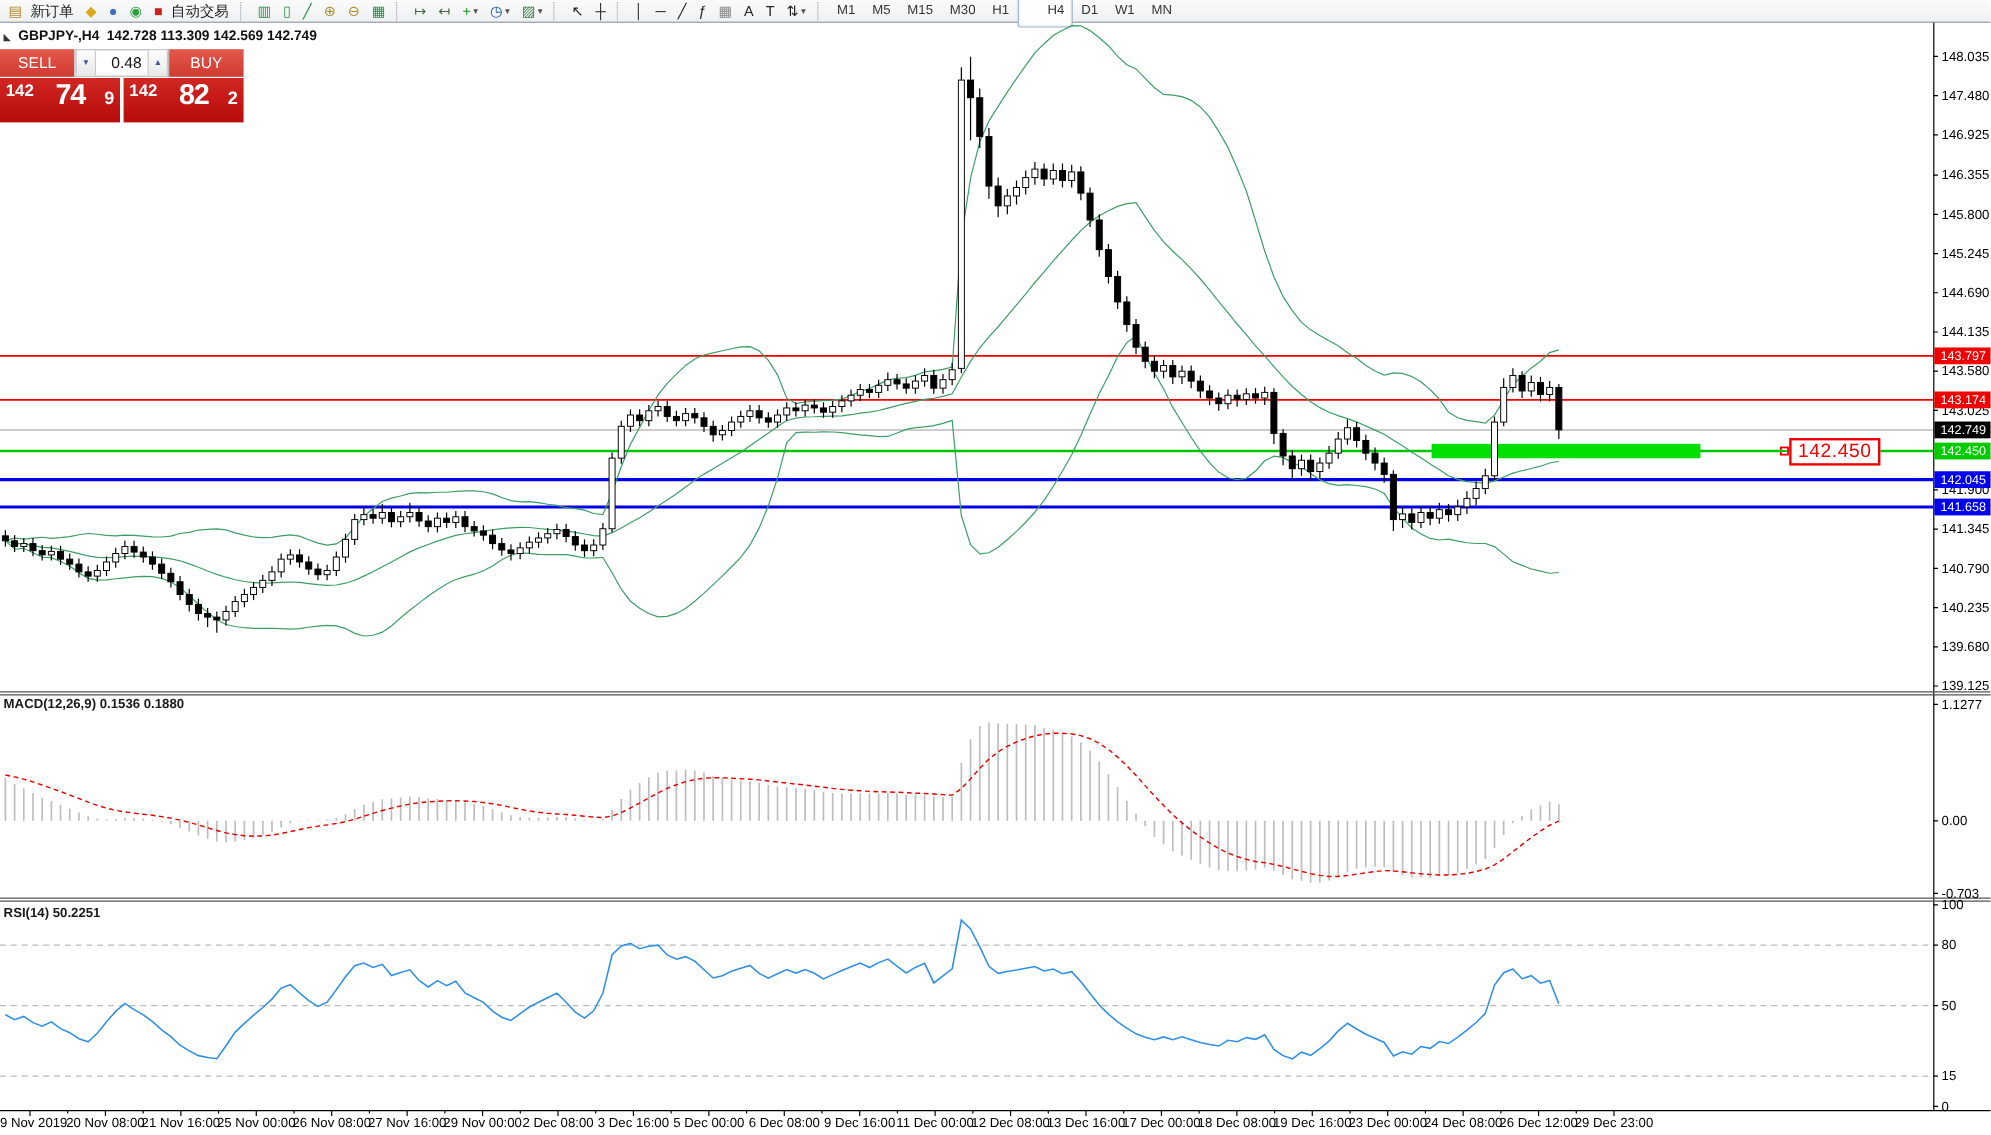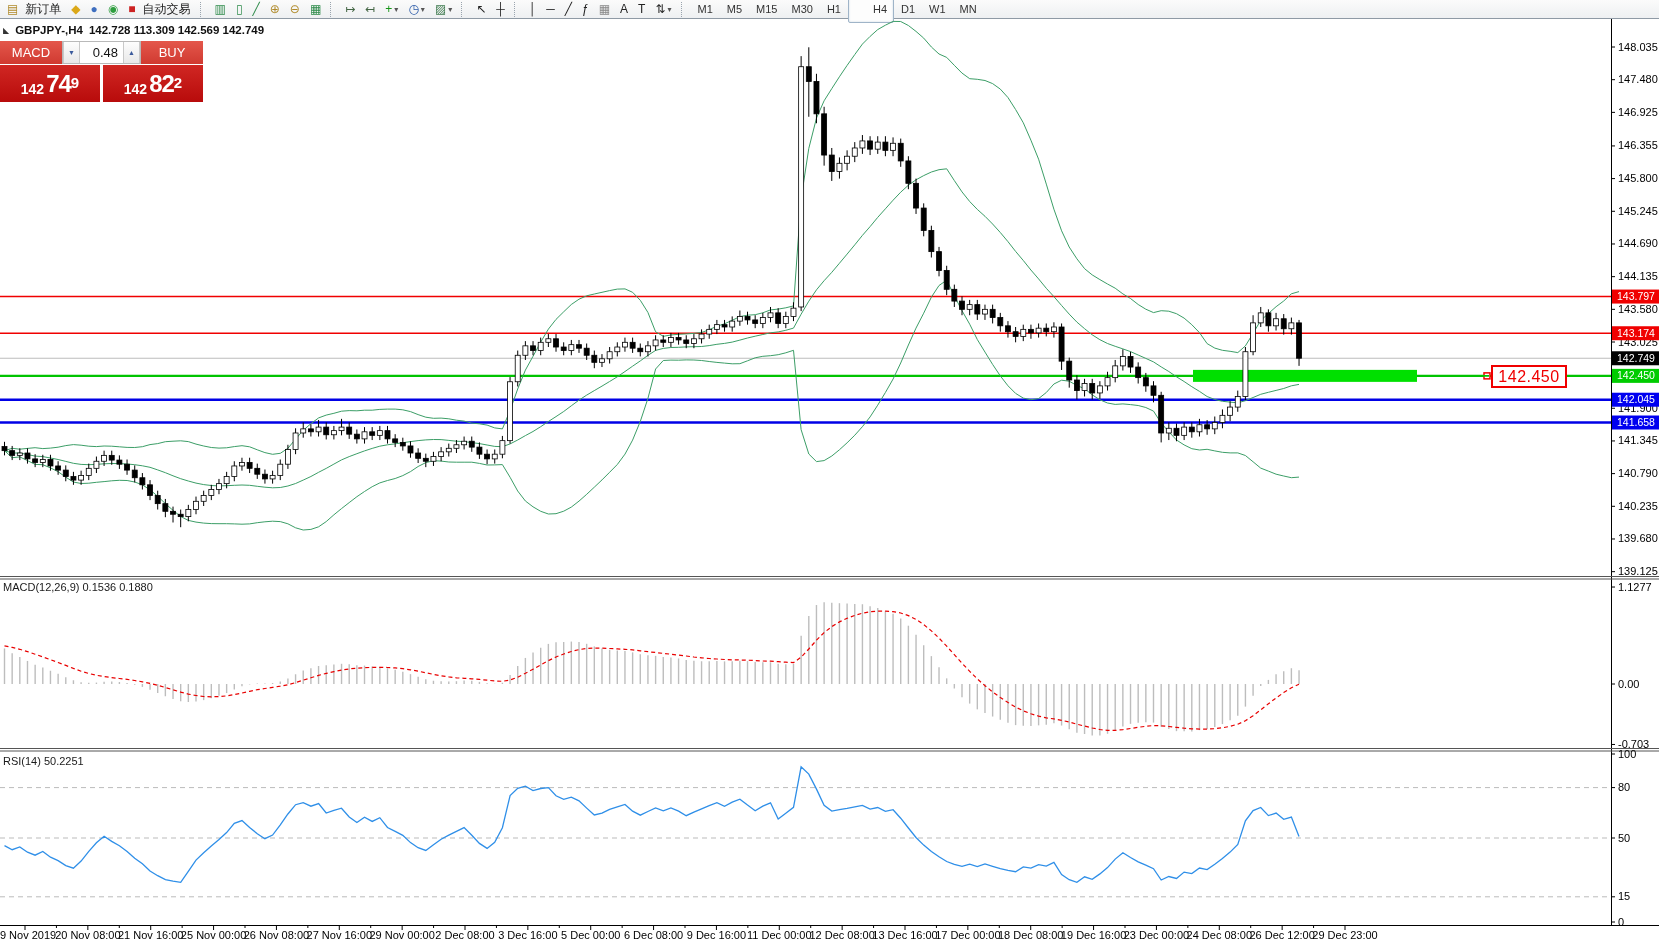--- a/index.html
+++ b/index.html
@@ -36,27 +36,27 @@
   .tp-btn { width:62px; background:linear-gradient(#e4574b,#d03a31); color:#fff;
     font-size:13px; display:flex; align-items:center; justify-content:center; }
   .tp-vol { flex:1; background:#fff; border:1px solid #b9b9b9; display:flex; align-items:stretch; }
   .tp-spin { width:17px; background:linear-gradient(#fdfdfd,#e8e8e8); border-left:1px solid #c9c9c9;
     border-right:1px solid #c9c9c9; color:#3a5a9c; font-size:7px; display:flex;
     align-items:center; justify-content:center; }
   .tp-vol-val { flex:1; display:flex; align-items:center; justify-content:flex-end;
     padding-right:5px; font-size:13px; color:#111; }
   .tp-prices { display:flex; gap:3px; margin-top:1px; }
   .tp-price { width:100px; height:37px; background:linear-gradient(#d02723,#b80b0b); color:#fff;
-    display:flex; align-items:flex-end; justify-content:center; padding-bottom:3px; }
+    display:flex; align-items:flex-start; justify-content:center; padding-bottom:3px;gap:16px; }
   .tp-price .small { font-size:14px; font-weight:bold; margin-right:2px; line-height:20px; }
   .tp-price .big { font-size:24px; font-weight:bold; line-height:30px; letter-spacing:-1px; }
   .tp-price .sup { font-size:15px; font-weight:bold; line-height:36px; align-self:flex-start; }
 
   
-  .pane-label { position:absolute; left:3px; font-size:11px; color:#1a1a1a; }
+  .pane-label { position:absolute; left:3px; font-size:11px; color:#1a1a1a;font-weight:bold; }
 
   
   #level-label { position:absolute; left:1491px; top:365px; width:76px; height:23px;
     border:2px solid #f00000; background:#fff; color:#f00000; font-size:16px;
     display:flex; align-items:center; justify-content:center; letter-spacing:0.5px; }
 
   
   #cn-note { position:absolute; left:1340px; top:420px; font-size:34px; font-weight:bold;
     color:#17a317; text-shadow:2px 2px 0 #063f06; white-space:nowrap;
     font-family:"Liberation Sans","DejaVu Sans",sans-serif; }
@@ -864,21 +864,21 @@
     </svg>
 
   <div id="chart-title">
     <span class="mini-icon">◣</span>
     <span>GBPJPY-,H4</span>
     <span>142.728 113.309 142.569 142.749</span>
   </div>
 
   <div id="trade-panel">
     <div class="tp-top">
-      <div class="tp-btn">MACD</div>
+      <div class="tp-btn">SELL</div>
       <div class="tp-vol">
         <div class="tp-spin">▼</div>
         <div class="tp-vol-val">0.48</div>
         <div class="tp-spin">▲</div>
       </div>
       <div class="tp-btn">BUY</div>
     </div>
     <div class="tp-prices">
       <div class="tp-price">
         <span class="small">142</span>

